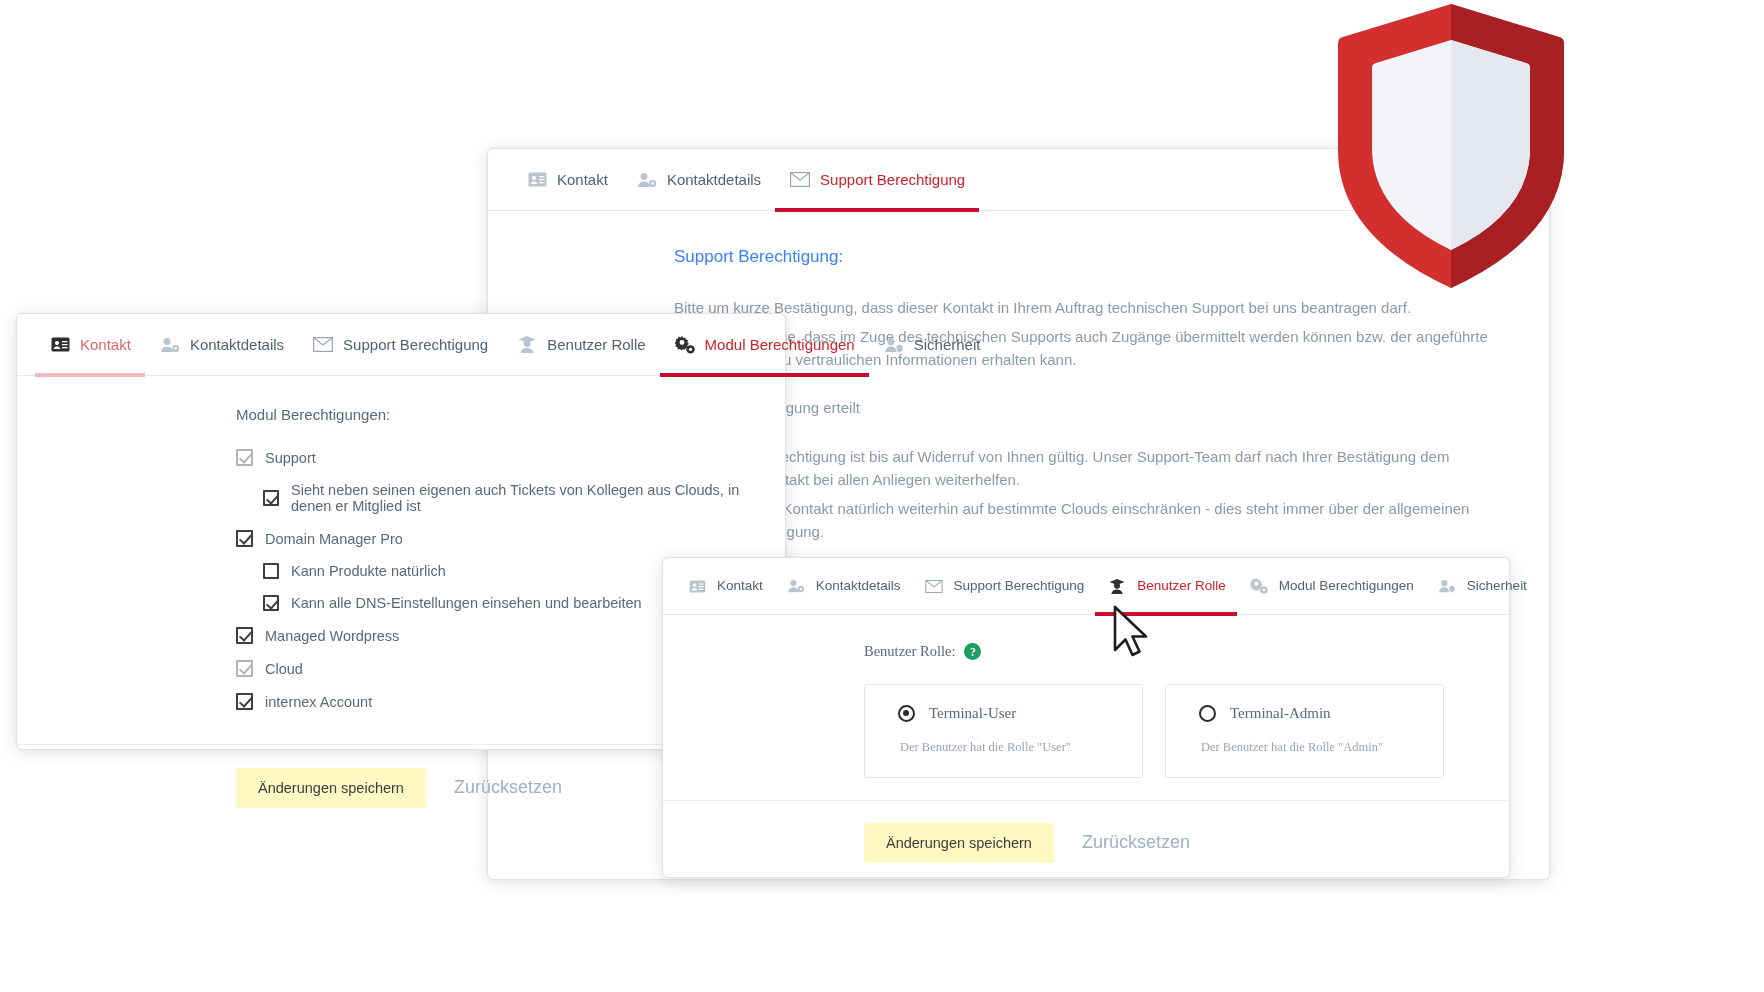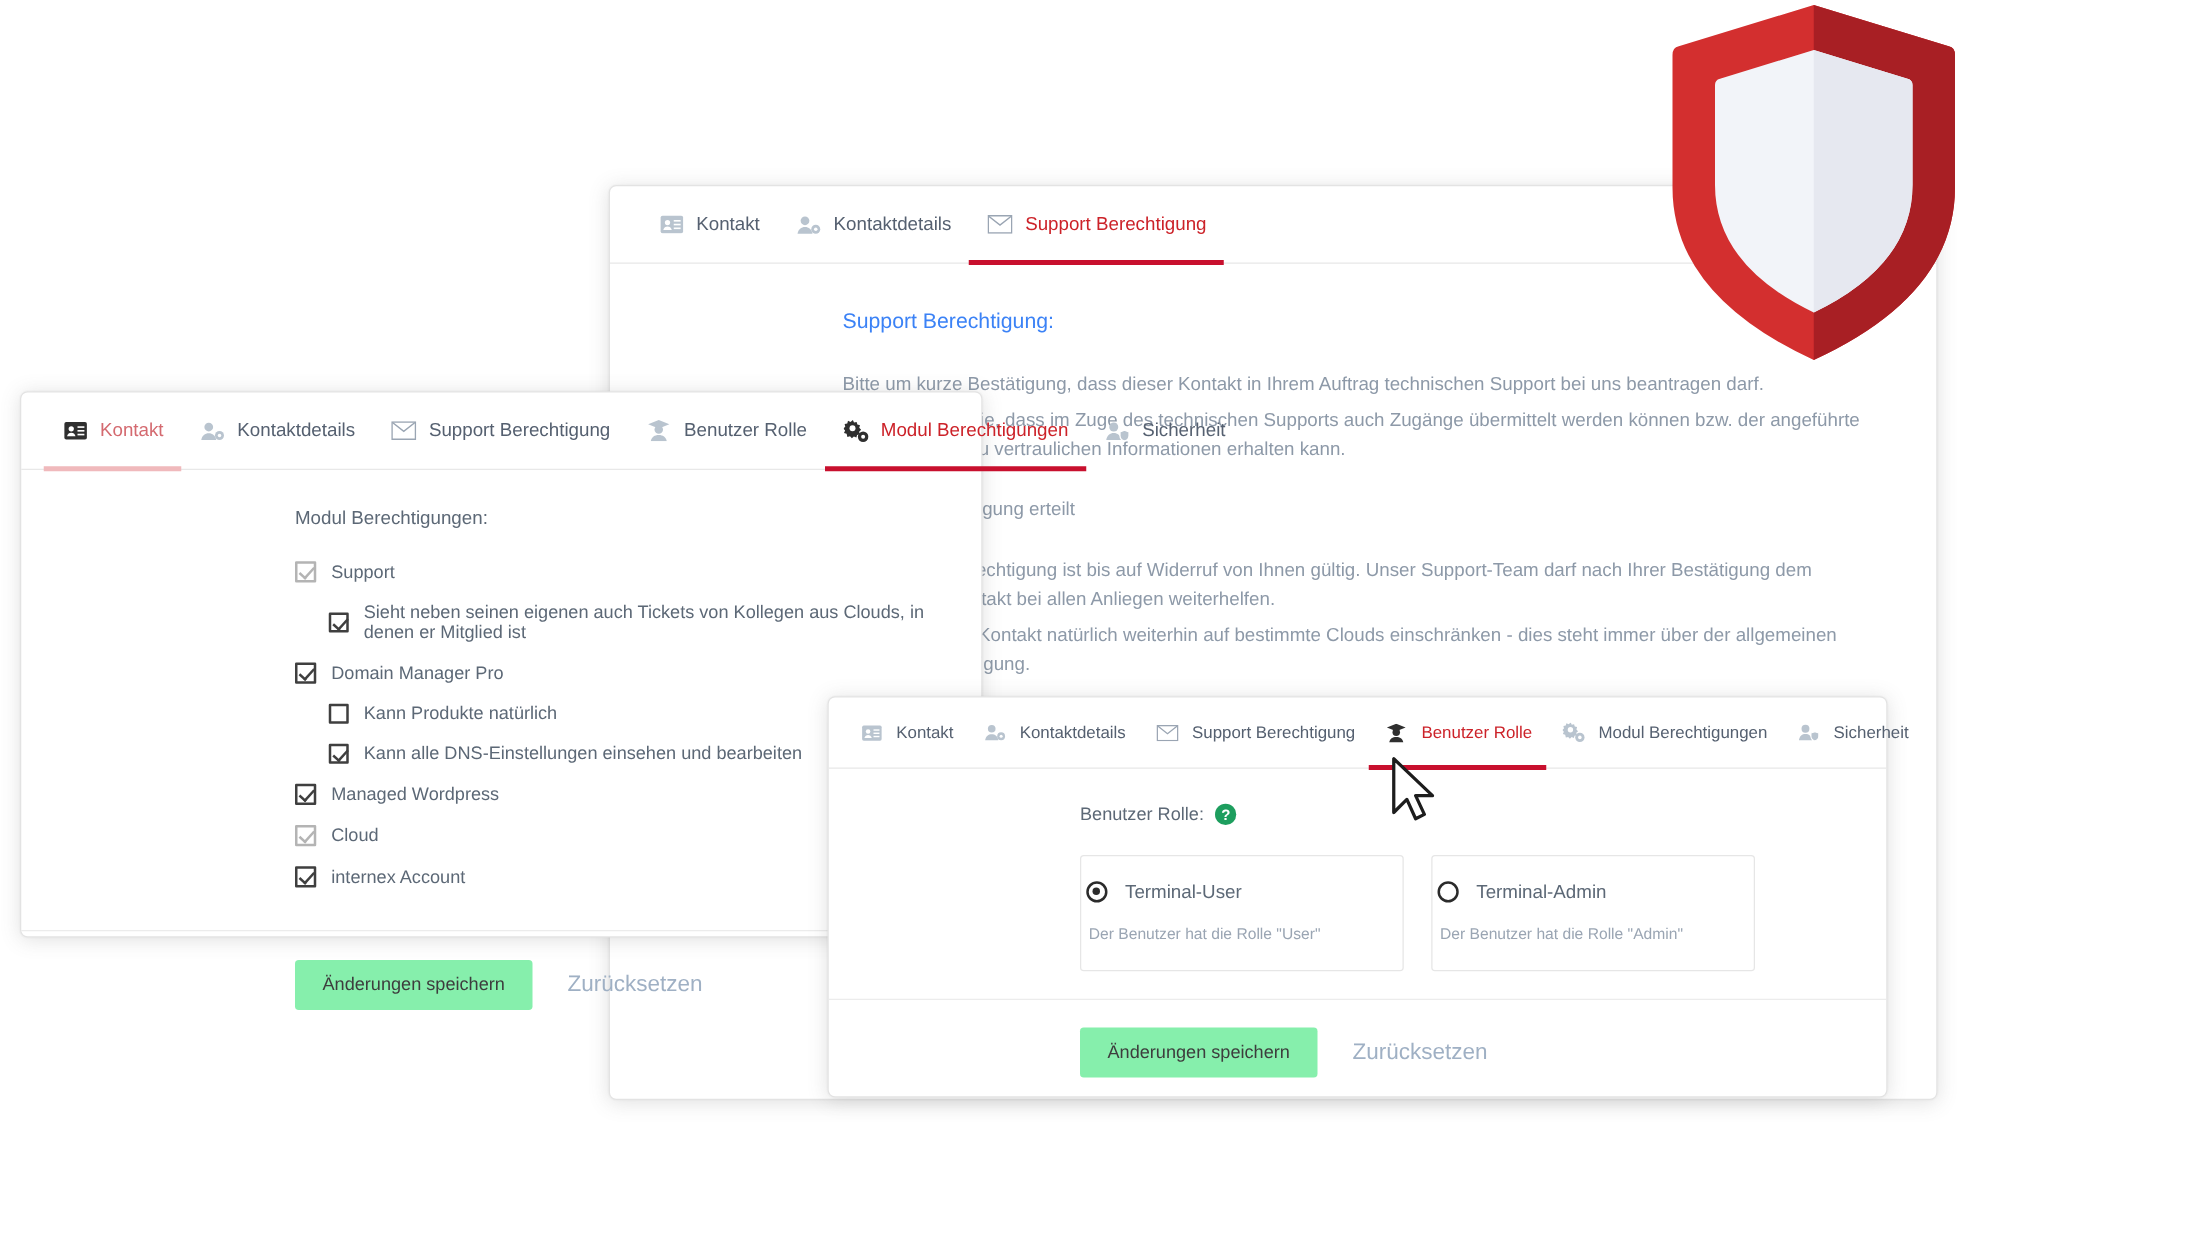--- a/index.html
+++ b/index.html
@@ -64,21 +64,21 @@
   
   .cardbody { padding: 30px 40px 34px 40px; }
   .cardfoot {
     border-top: 1px solid #ececec;
     padding: 22px 40px;
     display: flex;
     align-items: center;
     gap: 14px;
   }
   .btn-primary {
-    background: #86efac;
+    background: #fef9c3;
     border: none;
     color: #3d3d3d;
     font-size: 14.5px;
     font-family: inherit;
     padding: 12px 22px;
     border-radius: 3px;
     cursor: pointer;
   }
   .btn-link {
     background: none;
@@ -125,24 +125,24 @@
   .rolelabel { display: flex; align-items: center; gap: 9px; font-size: 14.5px; color: #5c6876; margin-bottom: 24px; }
   .help-icon {
     width: 17px; height: 17px; border-radius: 50%;
     background: #1d9e5e; color: #fff;
     font-size: 12px; font-weight: bold;
     display: inline-flex; align-items: center; justify-content: center;
     cursor: pointer; line-height: 1;
   }
   .rolegrid { display: flex; gap: 22px; }
   .rolecard {
-    width: 259px;
+    width: 279px;
     border: 1px solid #e6e6e6;
     border-radius: 3px;
-    padding: 20px 22px 22px 4px;
+    padding: 20px 22px 22px 33px;
     cursor: pointer;
   }
   .roletop { display: flex; align-items: center; gap: 14px; }
   .radio {
     width: 17px; height: 17px; border-radius: 50%;
     border: 2.5px solid #2b2b2b; background: #fff;
     flex: 0 0 auto; position: relative;
     cursor: pointer;
   }
   .radio.on::after {
@@ -394,21 +394,21 @@
           <svg width="18" height="14" viewBox="0 0 20 16">
               <circle cx="7" cy="4.6" r="3.6" fill="#b9c4cf"></circle>
               <path d="M1 15c.6-3.8 3-5.6 6-5.6s5.4 1.8 6 5.6z" fill="#b9c4cf"></path>
               <path d="M15.6 7.2l3.6 1.3v3c0 2.2-1.6 3.6-3.6 4.2-2-.6-3.6-2-3.6-4.2v-3z" fill="#b9c4cf" stroke="#fff" stroke-width="1"></path>
             </svg>
         </span>
         <span class="tlabel">Sicherheit</span>
       </div>
     </div>
 
-    <div class="cardbody" style="padding:28px 40px 22px 201px;">
+    <div class="cardbody" style="padding:28px 40px 22px 201px;font-family:Liberation Serif, serif;">
       <div class="rolelabel">
         <span>Benutzer Rolle:</span>
         <span class="help-icon">?</span>
       </div>
       <div class="rolegrid">
         <div class="rolecard">
           <div class="roletop">
             <span class="radio on"></span>
             <span class="roletitle">Terminal-User</span>
           </div>

